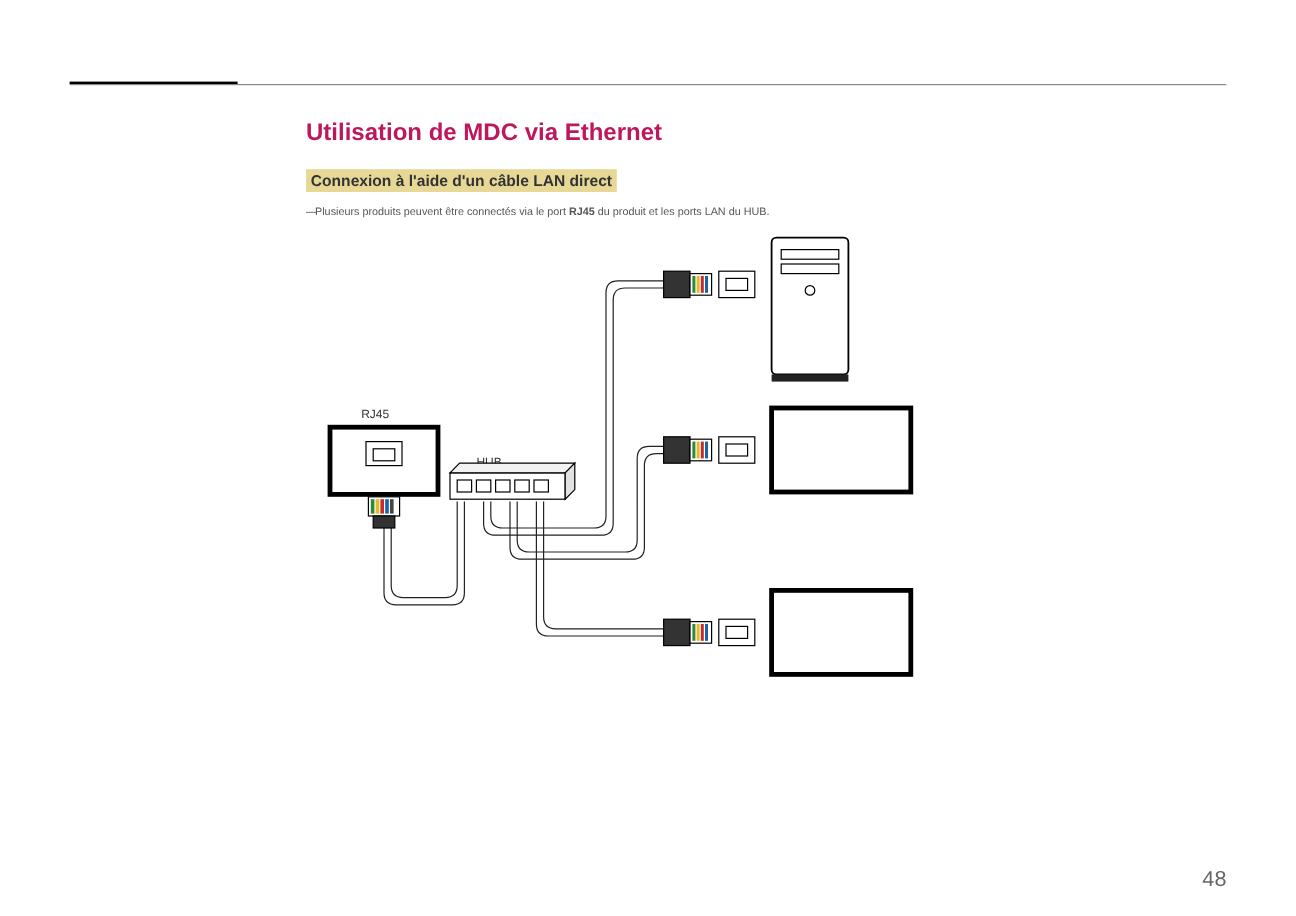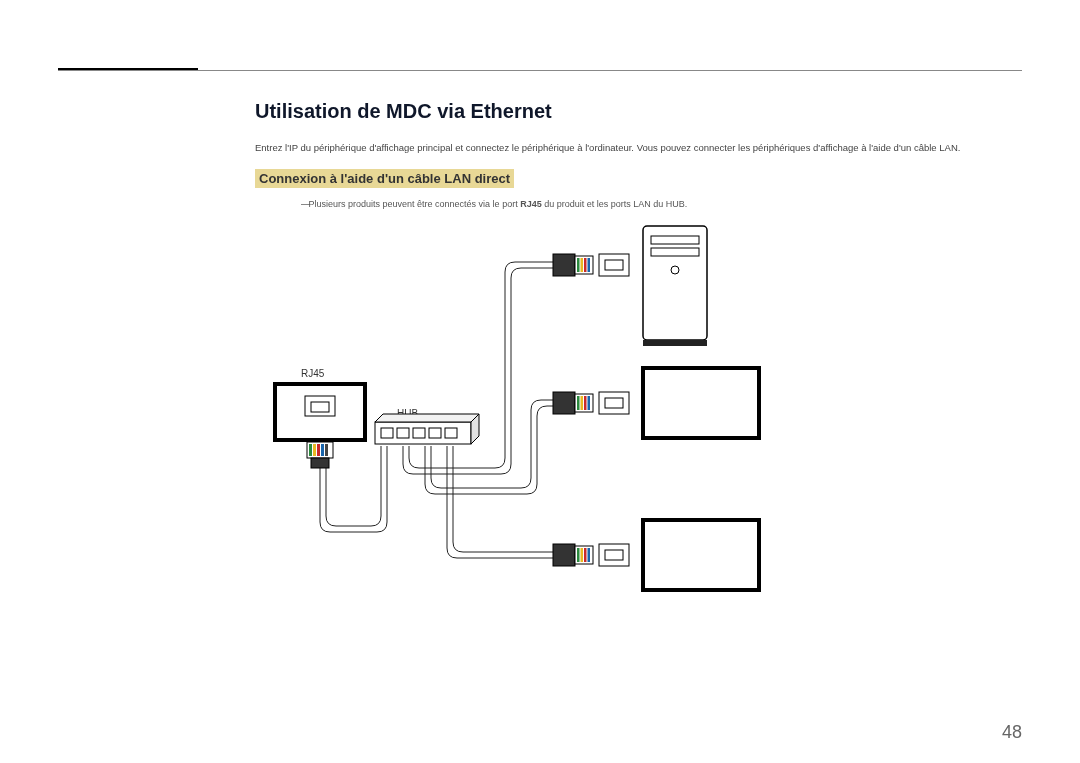--- a/index.html
+++ b/index.html
@@ -30,21 +30,21 @@
   }
   .content {
     position: absolute;
     top: 100px;
     left: 255px;
     right: 58px;
   }
   h1 {
     font-size: 20px;
     font-weight: 700;
-    color: #0f172a;
+    color: #be185d;
     margin-bottom: 18px;
   }
   .intro {
     font-size: 9.5px;
     color: #444;
     line-height: 1.5;
     margin-bottom: 14px;
   }
   h2 {
     font-size: 13px;
@@ -53,21 +53,20 @@
     display: inline-block;
     background: #e8d896;
     padding: 2px 4px;
     margin-bottom: 10px;
   }
   .note {
     font-size: 9px;
     color: #555;
     line-height: 1.5;
     margin-bottom: 4px;
-    margin-left: 46px;
   }
   .note::before {
     content: "― ";
     letter-spacing: -2px;
     color: #444;
   }
   .note .bold { font-weight: 700; }
   .diagram-wrap {
     position: relative;
     width: 560px;
@@ -93,21 +92,20 @@
   }
 </style>
 </head>
 <body>
 
 <div class="header-rule"></div>
 <div class="header-block"></div>
 
 <div class="content">
   <h1>Utilisation de MDC via Ethernet</h1>
-  <p class="intro">Entrez l'IP du périphérique d'affichage principal et connectez le périphérique à l'ordinateur. Vous pouvez connecter les périphériques d'affichage à l'aide d'un câble LAN.</p>
   <h2>Connexion à l'aide d'un câble LAN direct</h2>
   <p class="note">
     <span>Plusieurs produits peuvent être connectés via le port </span><span class="bold">RJ45</span><span> du produit et les ports LAN du HUB.</span>
   </p>
 
   <div class="diagram-wrap">
     <span class="lbl" style="left:46px; top:152px;">RJ45</span>
     <span class="lbl" style="left:142px; top:192px;">HUB</span>
 
     <svg viewBox="0 0 560 420" width="560" height="420">

